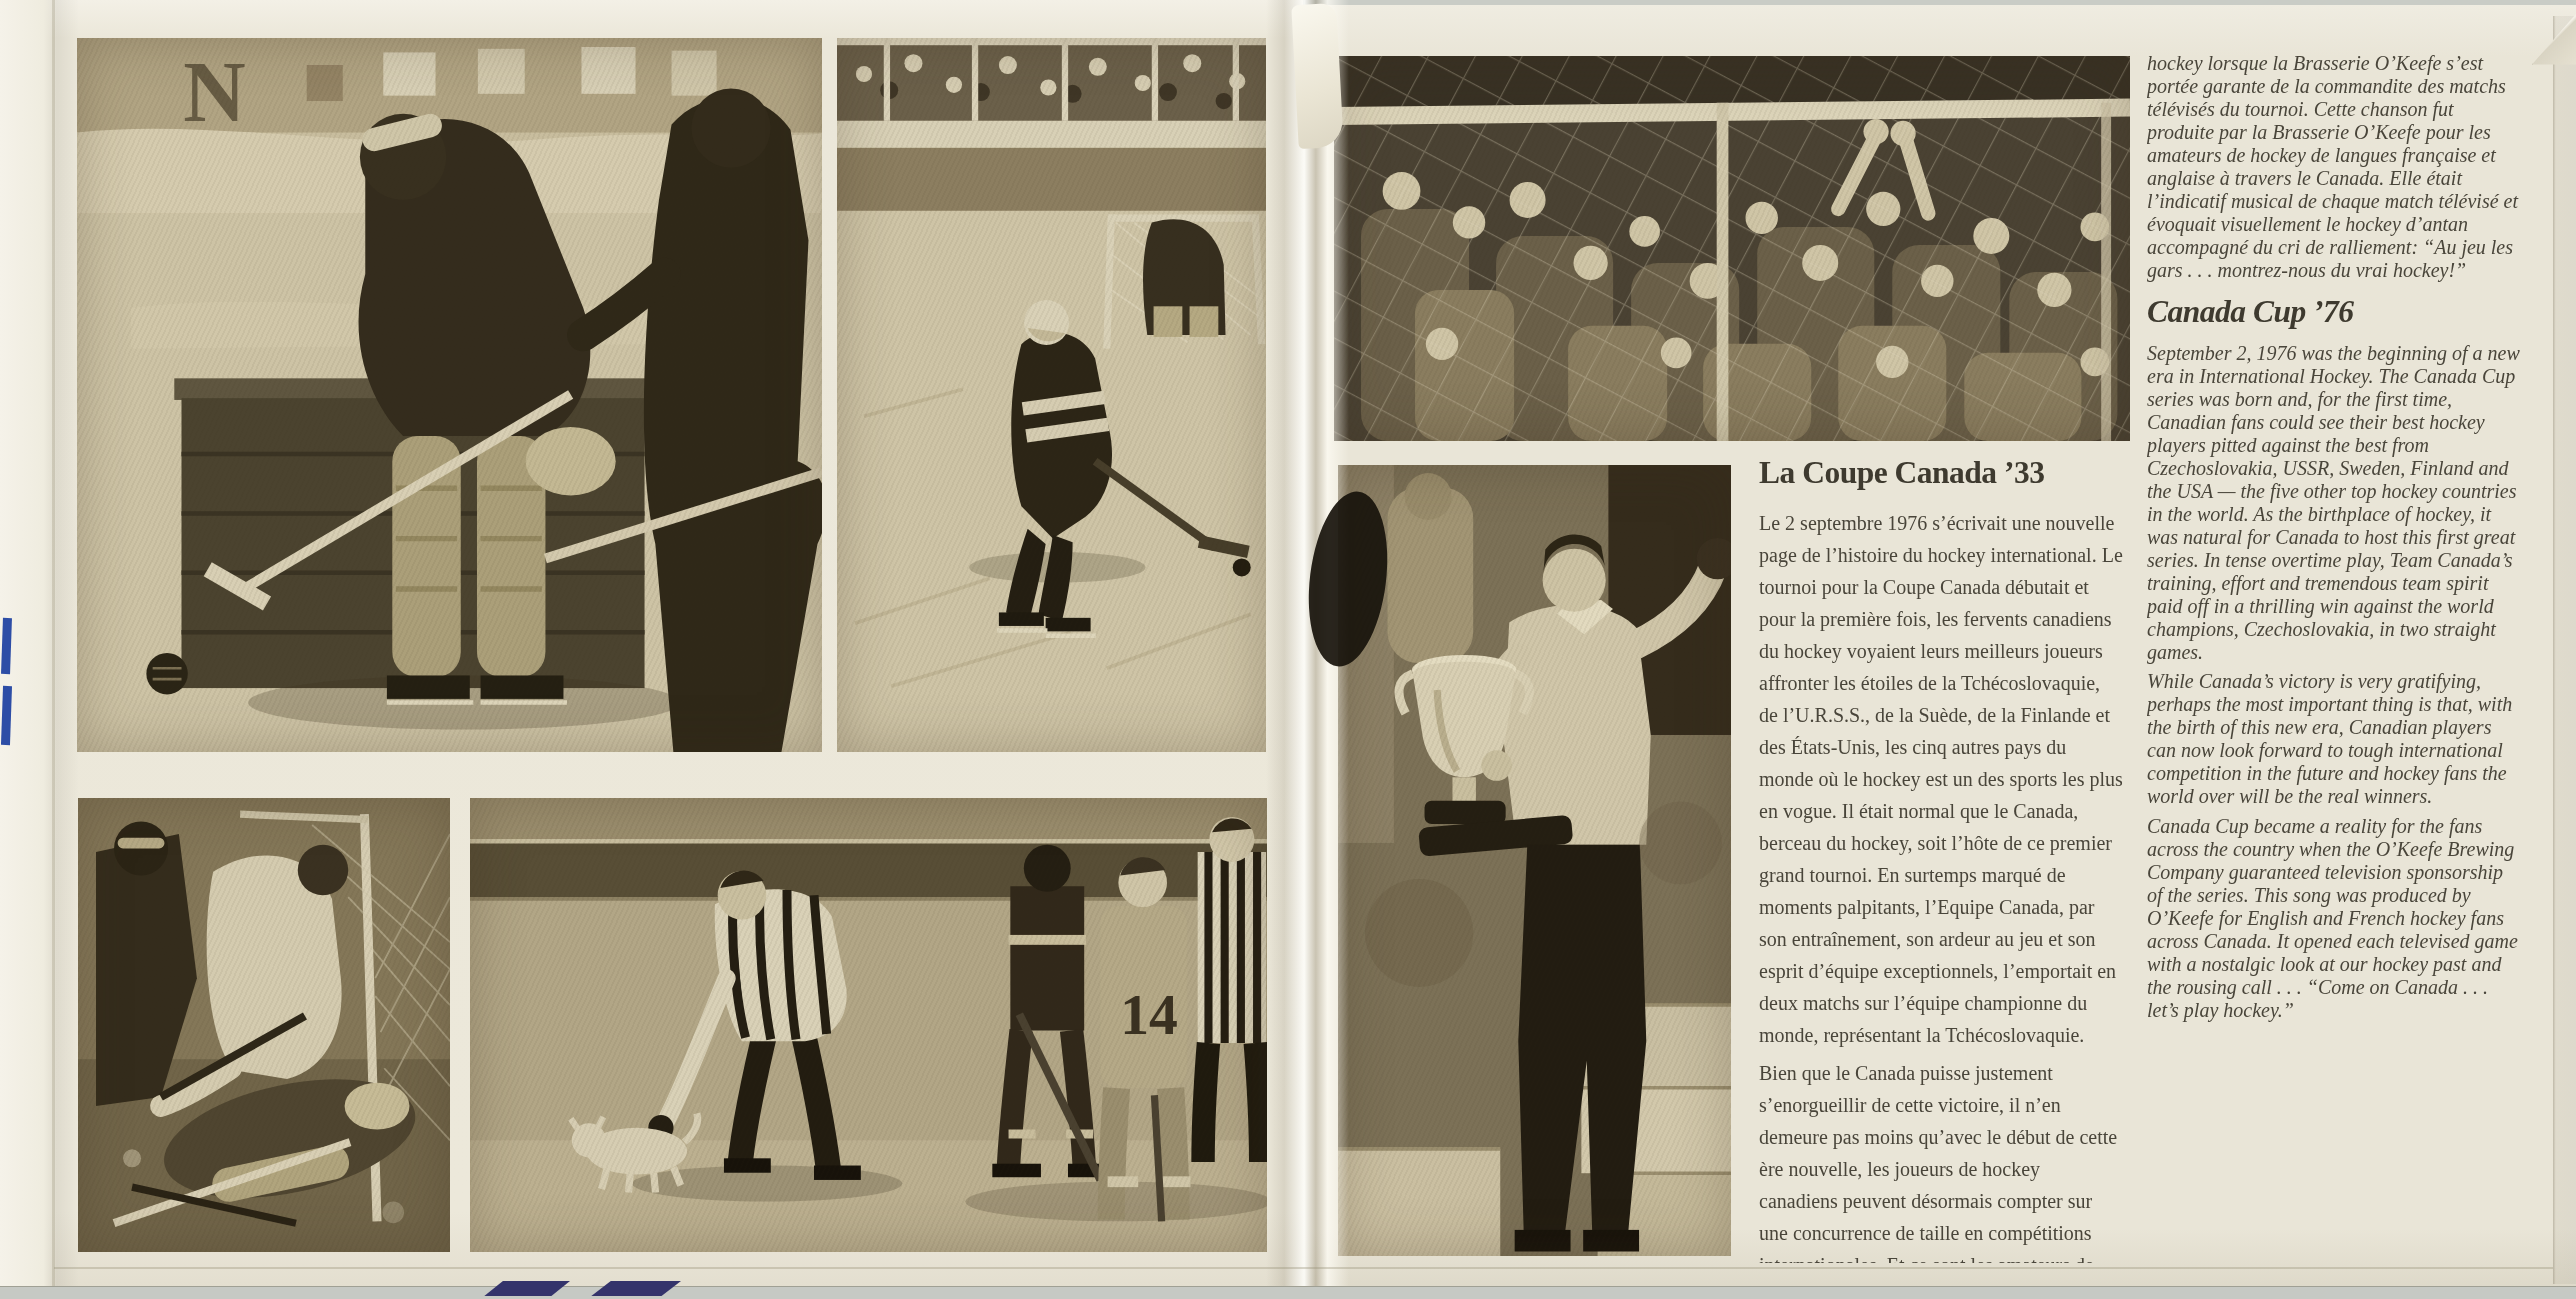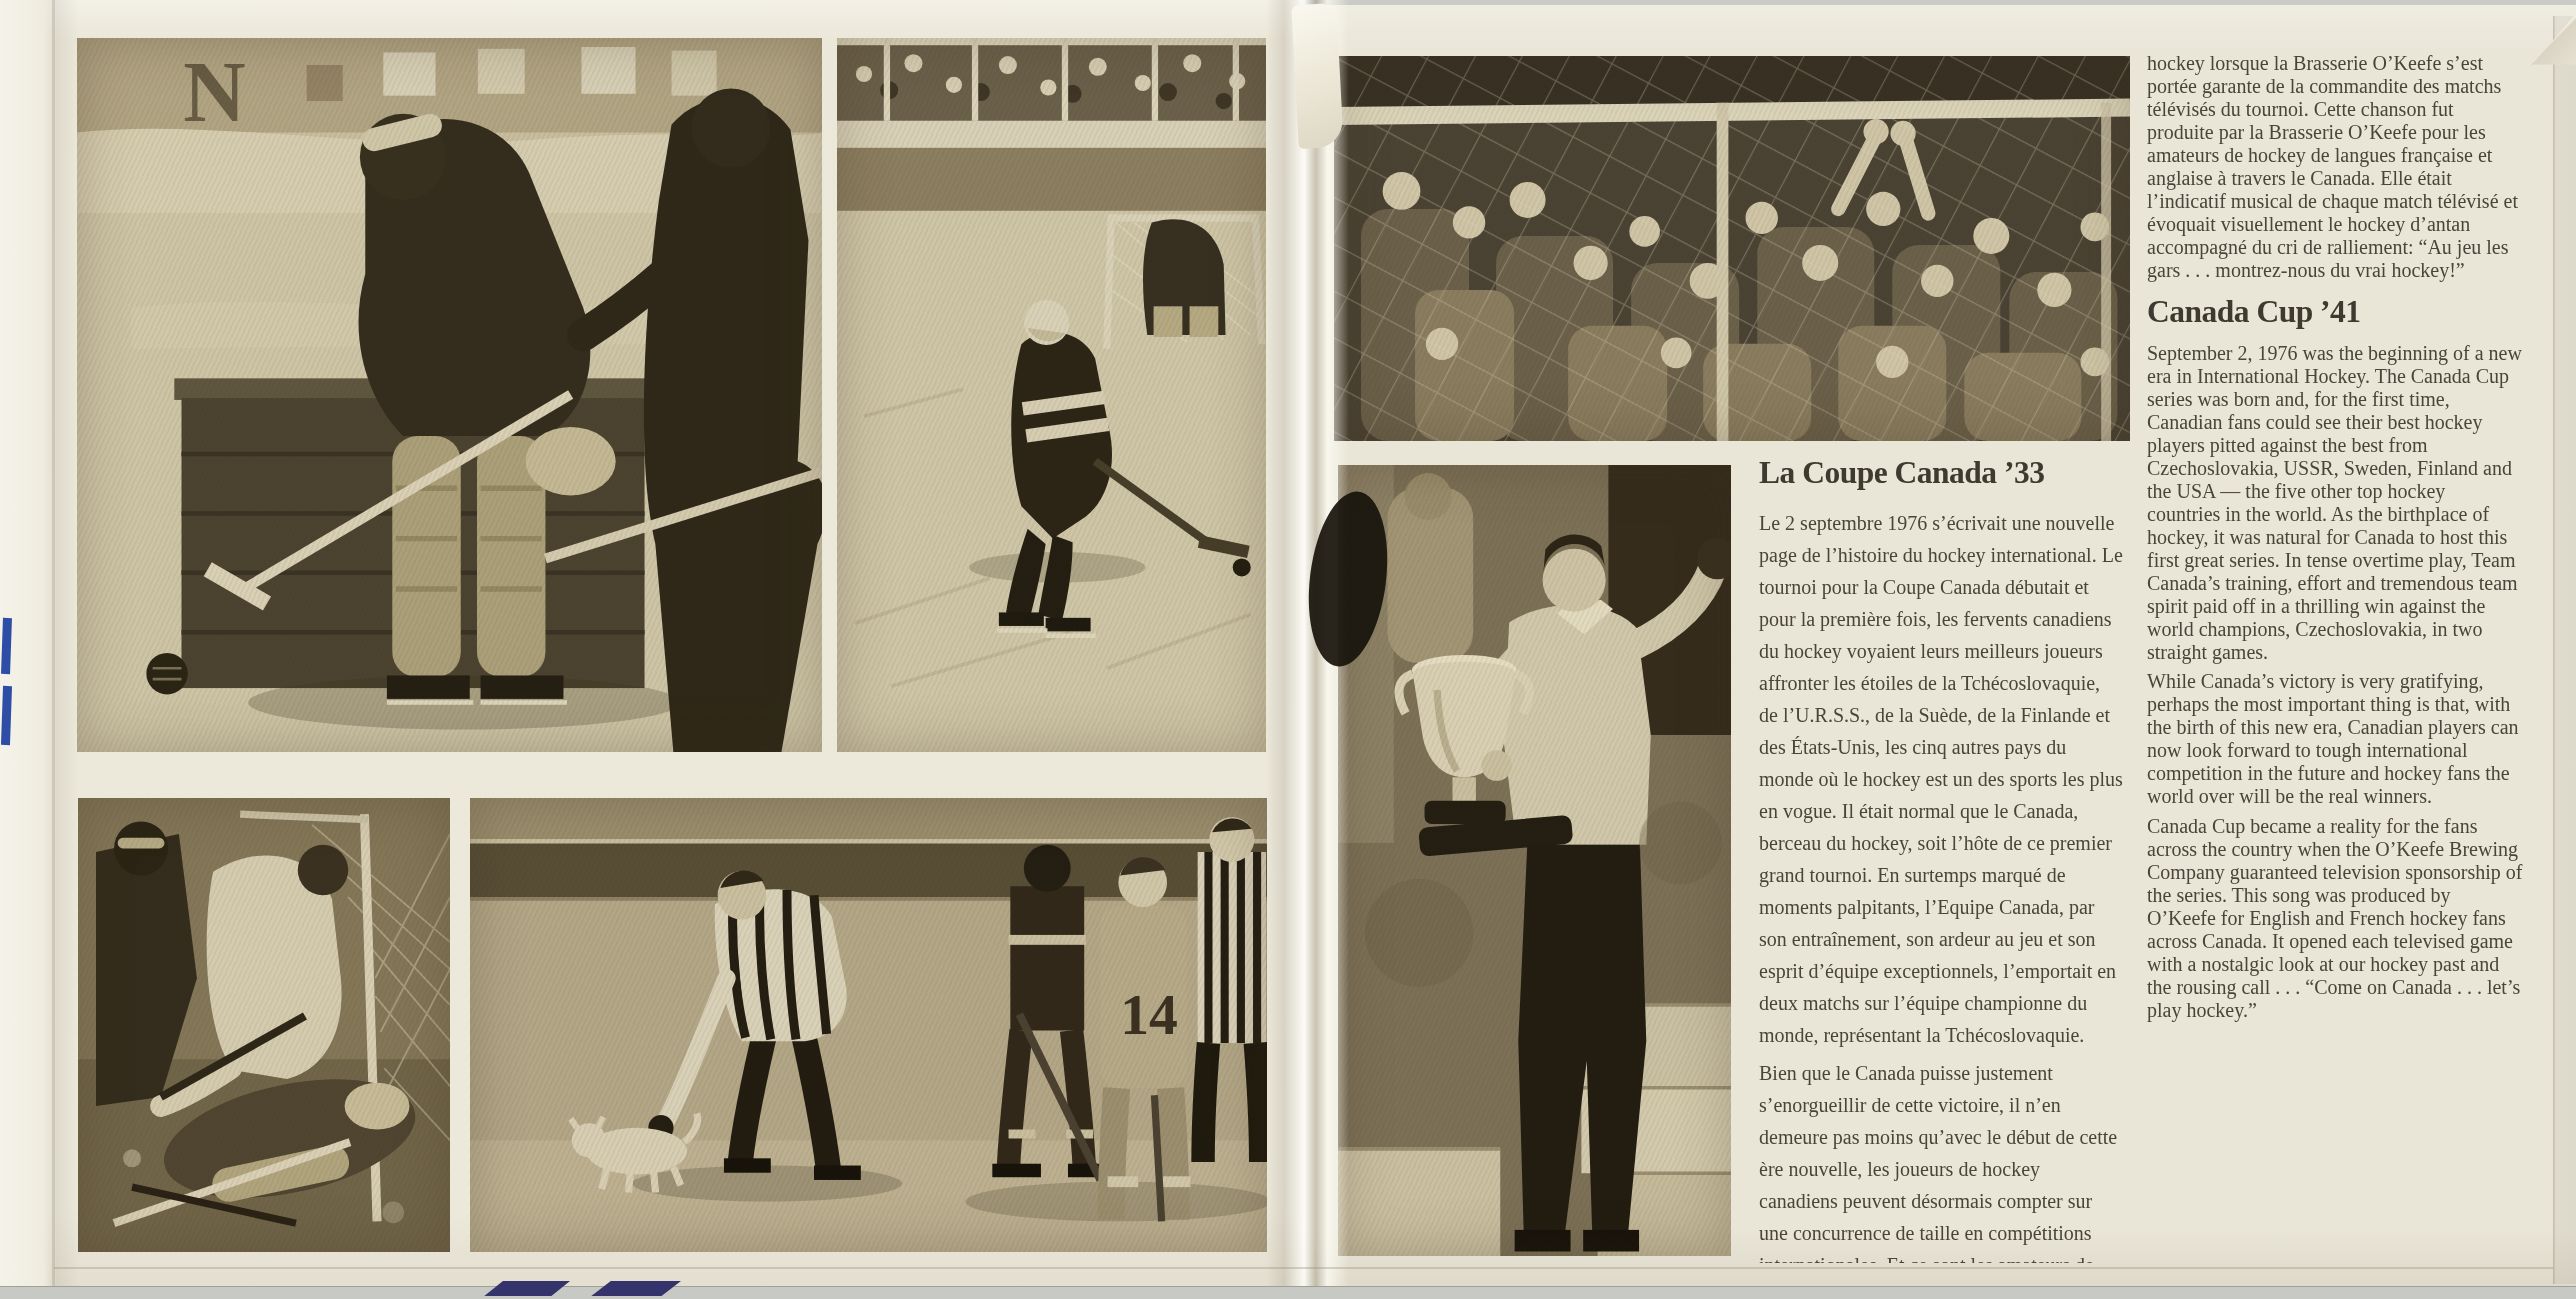--- a/index.html
+++ b/index.html
@@ -54,21 +54,21 @@
   .ph1{left:77px;top:38px;width:745px;height:714px;}
   .ph2{left:837px;top:38px;width:429px;height:714px;}
   .ph3{left:78px;top:798px;width:372px;height:454px;}
   .ph4{left:470px;top:798px;width:797px;height:454px;}
   .ph5{left:1334px;top:56px;width:796px;height:385px;}
   .ph6{left:1338px;top:465px;width:393px;height:791px;z-index:2;}
 
   
   .col{position:absolute;overflow:hidden;color:#49453a;z-index:5;}
   .col-fr{left:1759px;top:456px;width:364px;height:807px;}
-  .col-en{left:2147px;top:52px;width:376px;height:1210px;}
+  .col-en{left:2147px;top:52px;width:376px;height:1210px;font-style:italic;}
   .col h2{font-size:31.5px;line-height:1.05;font-weight:bold;color:#3e3a2f;
     margin:0 0 18px 0;letter-spacing:-0.5px;}
   .col p{font-size:20px;line-height:32px;margin:0 0 6.3px 0;text-align:left;}
   .col-en p{line-height:23px;}
   .col-en h2{margin:12.6px 0 14.4px 0;}
 </style>
 </head>
 <body>
 
 <div class="spread">
@@ -350,21 +350,21 @@
 
   <div class="col col-fr">
     <h2>La Coupe Canada ’33</h2>
     <p>Le 2 septembre 1976 s’écrivait une nouvelle page de l’histoire du hockey international. Le tournoi pour la Coupe Canada débutait et pour la première fois, les fervents canadiens du hockey voyaient leurs meilleurs joueurs affronter les étoiles de la Tchécoslovaquie, de l’U.R.S.S., de la Suède, de la Finlande et des États-Unis, les cinq autres pays du monde où le hockey est un des sports les plus en vogue. Il était normal que le Canada, berceau du hockey, soit l’hôte de ce premier grand tournoi. En surtemps marqué de moments palpitants, l’Equipe Canada, par son entraînement, son ardeur au jeu et son esprit d’équipe exceptionnels, l’emportait en deux matchs sur l’équipe championne du monde, représentant la Tchécoslovaquie.</p>
     <p>Bien que le Canada puisse justement s’enorgueillir de cette victoire, il n’en demeure pas moins qu’avec le début de cette ère nouvelle, les joueurs de hockey canadiens peuvent désormais compter sur une concurrence de taille en compétitions internationales. Et ce sont les amateurs de hockey partout au monde qui en seront les premiers bénéficiaires.</p>
     <p>Le projet de la Coupe Canada est rousing concret pour les fervents du</p>
   </div>
 
   <div class="col col-en">
     <p>hockey lorsque la Brasserie O’Keefe s’est portée garante de la commandite des matchs télévisés du tournoi. Cette chanson fut produite par la Brasserie O’Keefe pour les amateurs de hockey de langues française et anglaise à travers le Canada. Elle était l’indicatif musical de chaque match télévisé et évoquait visuellement le hockey d’antan accompagné du cri de ralliement: “Au jeu les gars . . . montrez-nous du vrai hockey!”</p>
-    <h2>Canada Cup ’41</h2>
+    <h2>Canada Cup ’76</h2>
     <p>September 2, 1976 was the beginning of a new era in International Hockey. The Canada Cup series was born and, for the first time, Canadian fans could see their best hockey players pitted against the best from Czechoslovakia, USSR, Sweden, Finland and the USA — the five other top hockey countries in the world. As the birthplace of hockey, it was natural for Canada to host this first great series. In tense overtime play, Team Canada’s training, effort and tremendous team spirit paid off in a thrilling win against the world champions, Czechoslovakia, in two straight games.</p>
     <p>While Canada’s victory is very gratifying, perhaps the most important thing is that, with the birth of this new era, Canadian players can now look forward to tough international competition in the future and hockey fans the world over will be the real winners.</p>
     <p>Canada Cup became a reality for the fans across the country when the O’Keefe Brewing Company guaranteed television sponsorship of the series. This song was produced by O’Keefe for English and French hockey fans across Canada. It opened each televised game with a nostalgic look at our hockey past and the rousing call . . . “Come on Canada . . . let’s play hockey.”</p>
   </div>
 
   <div class="spine"></div>
   <div class="spine-tape"></div>
   <div class="gutter-shadow"></div>
   <div class="edge-right"></div>
   <div class="fold-corner"></div>

